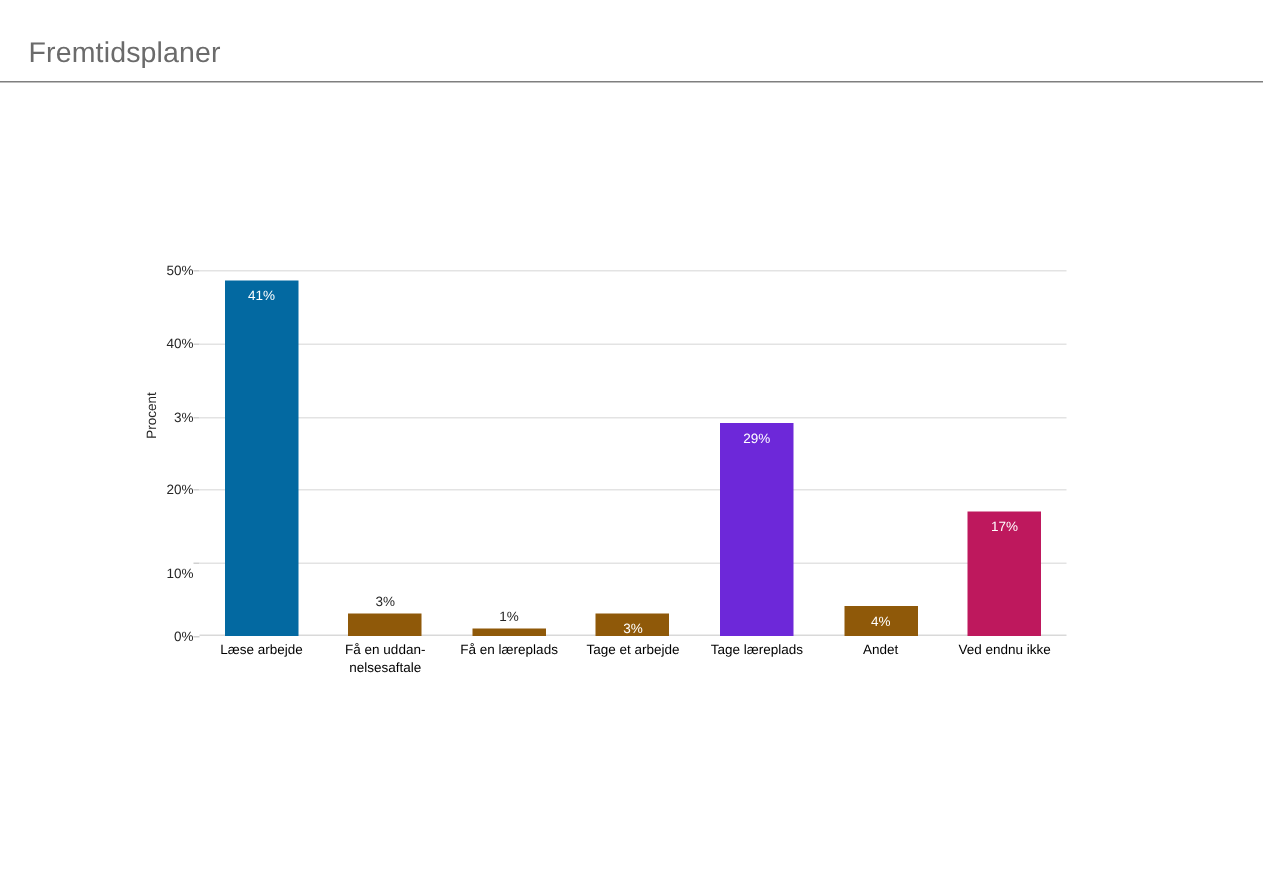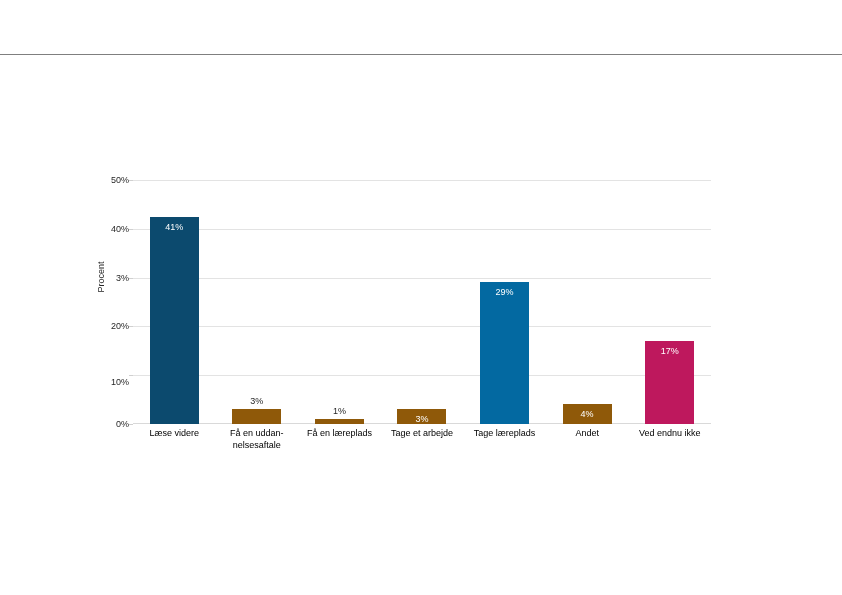--- a/index.html
+++ b/index.html
@@ -148,20 +148,21 @@
     text-align: center;
     font-size: 9px;
     line-height: 12px;
     color: #000000;
   }
 </style>
 </head>
 <body>
 
 <div class="slide-header">
+  <div class="slide-title">Fremtidsplaner</div>
   <div class="header-rule"></div>
 </div>
 
 <div class="chart-area">
 
   <div class="ylabel">Procent</div>
 
   <div id="yticks">
       <div class="ytick" style="top: 175px;">50%</div>
       <div class="ytick-mark" style="top: 180px;"></div>
@@ -181,59 +182,59 @@
     <div id="gridlines">
         <div class="gridline" style="top: 0px;"></div>
         <div class="gridline" style="top: 48.8px;"></div>
         <div class="gridline" style="top: 97.6px;"></div>
         <div class="gridline" style="top: 146.4px;"></div>
         <div class="gridline" style="top: 195.2px;"></div>
       </div>
     <div class="baseline"></div>
     <div id="bars">
         <div class="bar-slot" style="left: 0px; width: 82.5714px;">
-          <div class="bar" title="Læse videre" style="height: 207px; left: 16.7857px; background: #0c4a6e;">
+          <div class="bar" title="Læse videre" style="height: 237px; left: 16.7857px; background: #0369a1;">
             <div class="bar-label-in">41%</div>
           </div>
         </div>
         <div class="bar-slot" style="left: 82.5714px; width: 82.5714px;">
           <div class="bar" title="Få en uddan-
 nelsesaftale" style="height: 14.64px; left: 16.7857px; background: rgb(143, 89, 9);"></div>
           <div class="bar-label-out" style="left: 16.7857px; bottom: 16.64px; position: absolute;">3%</div>
         </div>
         <div class="bar-slot" style="left: 165.143px; width: 82.5714px;">
           <div class="bar" title="Få en læreplads" style="height: 4.88px; left: 16.7857px; background: rgb(143, 89, 9);"></div>
           <div class="bar-label-out" style="left: 16.7857px; bottom: 6.88px; position: absolute;">1%</div>
         </div>
         <div class="bar-slot" style="left: 247.714px; width: 82.5714px;">
           <div class="bar" title="Tage et arbejde" style="height: 14.64px; left: 16.7857px; background: rgb(143, 89, 9);">
             <div class="bar-label-in">3%</div>
           </div>
         </div>
         <div class="bar-slot" style="left: 330.286px; width: 82.5714px;">
-          <div class="bar" title="Tage sabbatår" style="height: 141.52px; left: 16.7857px; background: #0369a1;">
+          <div class="bar" title="Tage sabbatår" style="height: 141.52px; left: 16.7857px; background: #6d28d9;">
             <div class="bar-label-in">29%</div>
           </div>
         </div>
         <div class="bar-slot" style="left: 412.857px; width: 82.5714px;">
           <div class="bar" title="Andet" style="height: 19.52px; left: 16.7857px; background: rgb(143, 89, 9);">
             <div class="bar-label-in">4%</div>
           </div>
         </div>
         <div class="bar-slot" style="left: 495.429px; width: 82.5714px;">
           <div class="bar" title="Ved endnu ikke" style="height: 82.96px; left: 16.7857px; background: #be185d;">
             <div class="bar-label-in">17%</div>
           </div>
         </div>
       </div>
   </div>
 
   <div id="catlabels">
       <div class="cat-label" style="left: 126.286px;">
-        <div>Læse videre</div>
+        <div>Læse arbejde</div>
       </div>
       <div class="cat-label" style="left: 208.857px;">
         <div>Få en uddan-</div>
         <div>nelsesaftale</div>
       </div>
       <div class="cat-label" style="left: 291.429px;">
         <div>Få en læreplads</div>
       </div>
       <div class="cat-label" style="left: 374px;">
         <div>Tage et arbejde</div>

